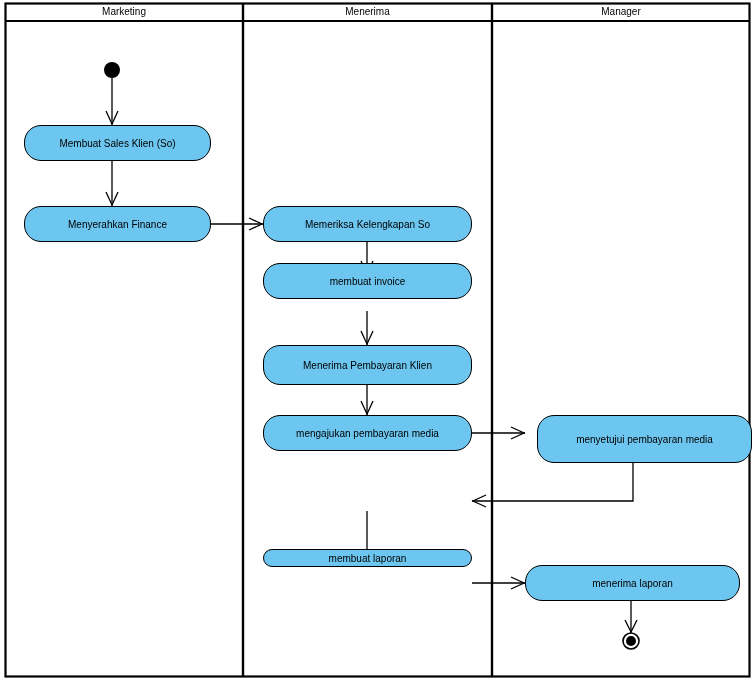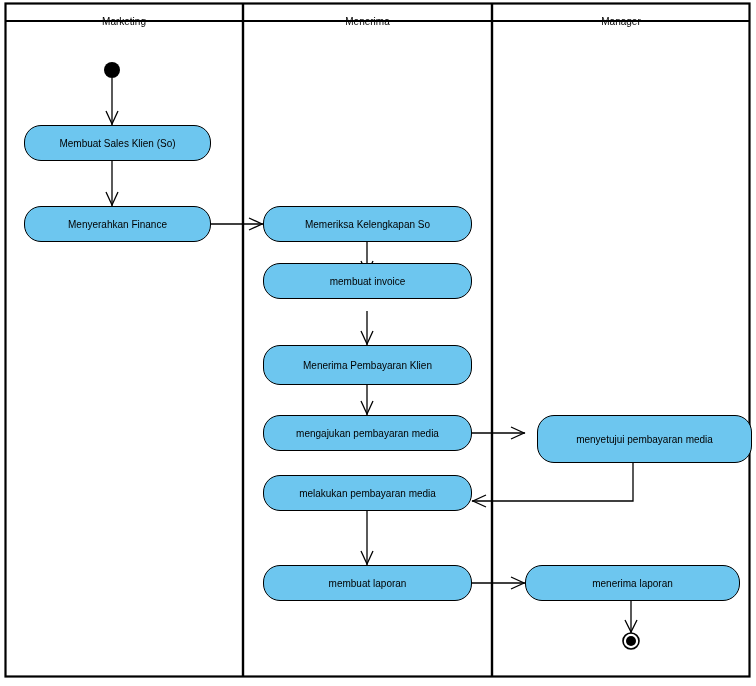--- a/index.html
+++ b/index.html
@@ -29,21 +29,20 @@
   }
   .lane-title {
     position: absolute;
     text-align: center;
     font-size: 10px;
     color: #000000;
     line-height: 16px;
     height: 16px;
     white-space: nowrap;
     overflow: hidden;
-    margin-top: 10px;
   }
   .activity-node {
     position: absolute;
     box-sizing: border-box;
     background: #6dc6ef;
     border: 1.4px solid #000000;
     border-radius: 17px;
     display: flex;
     align-items: center;
     justify-content: center;
@@ -144,21 +143,20 @@
   <div class="activity-node" style="left:24px; top:206px; width:187px; height:36px;">Menyerahkan Finance</div>
 
   <div class="activity-node" style="left:263px; top:206px; width:209px; height:36px;">Memeriksa Kelengkapan So</div>
 
   <div class="activity-node" style="left:263px; top:263px; width:209px; height:36px;">membuat invoice</div>
 
   <div class="activity-node" style="left:263px; top:345px; width:209px; height:40px;">Menerima Pembayaran Klien</div>
 
   <div class="activity-node" style="left:263px; top:415px; width:209px; height:36px;text-align:right;">mengajukan pembayaran media</div>
 
-  <div class="activity-node" style="left:263px; top:475px; width:209px; height:36px;">melakukan pembayaran media</div>
 
-  <div class="activity-node" style="left:263px; top:565px; width:209px; height:36px;">membuat laporan</div>
+  <div class="activity-node" style="left:263px; top:549px; width:209px; height:18px;">membuat laporan</div>
 
   <div class="activity-node" style="left:537px; top:415px; width:215px; height:48px;">menyetujui pembayaran media</div>
 
   <div class="activity-node" style="left:525px; top:565px; width:215px; height:36px;">menerima laporan</div>
 
 </div>
 
 </body></html>

